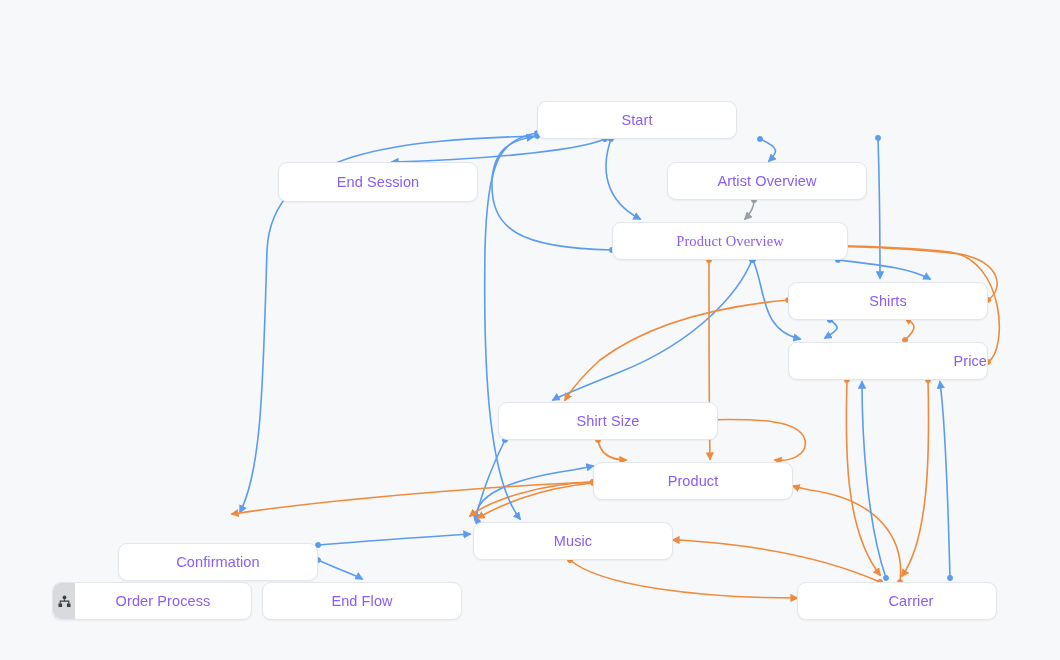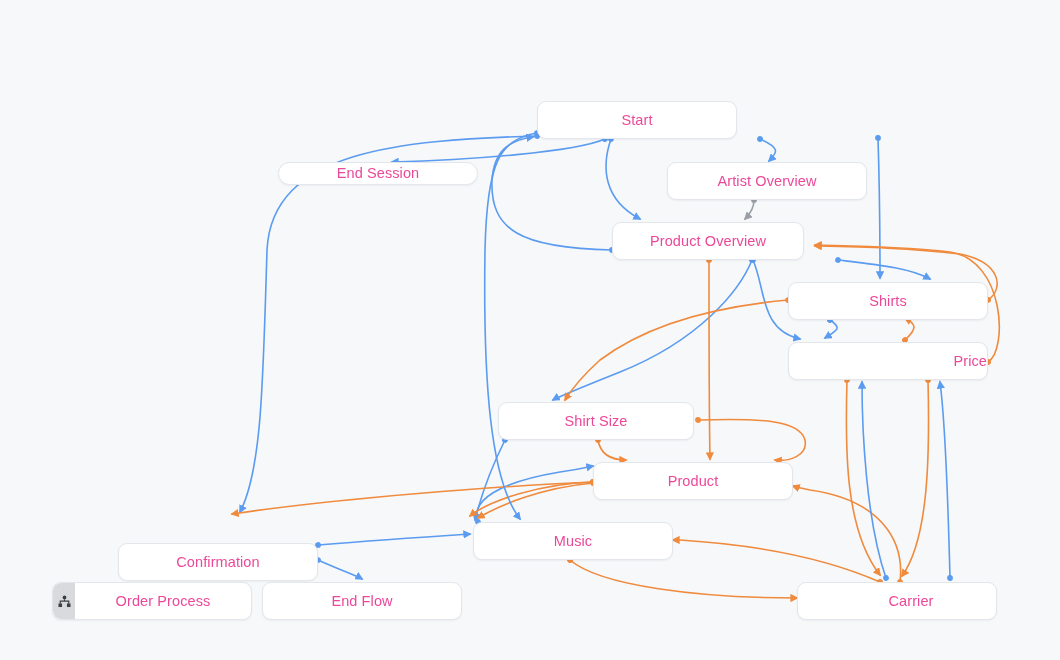--- a/index.html
+++ b/index.html
@@ -43,21 +43,21 @@
     border-radius: 9px;
     display: flex;
     align-items: center;
     justify-content: center;
     box-shadow: 0 1px 2px rgba(16,24,40,0.05);
     cursor: pointer;
     overflow: hidden;
   }
   .node-label {
     font-size: 14.5px;
-    color: #ec4899;
+    color: #8b5cf6;
     letter-spacing: 0.1px;
     line-height: 1;
     user-select: none;
   }
   .node.has-badge {
     padding-left: 22px;
   }
   .node-badge {
     position: absolute;
     left: 0;
@@ -133,36 +133,36 @@
         <path d="M 318 545 C 380 540, 440 536, 470 534" fill="none" stroke="#5b9bf0" stroke-width="1.6" stroke-linecap="round" marker-start="url(#dot-blue)" marker-end="url(#arrow-blue)"></path>
         <path d="M 570 560 C 600 586, 700 598, 797 598" fill="none" stroke="#f08a3c" stroke-width="1.6" stroke-linecap="round" marker-start="url(#dot-orange)" marker-end="url(#arrow-orange)"></path>
         <path d="M 612 250 C 520 248, 490 230, 492 180 C 494 150, 510 140, 533 137" fill="none" stroke="#5b9bf0" stroke-width="1.6" stroke-linecap="round" marker-start="url(#dot-blue)" marker-end="url(#arrow-blue)"></path>
       </g>
   </svg>
 
   <div id="node-layer">
       <div class="node" style="left: 537px; top: 101px; width: 200px; height: 38px;">
         <span class="node-label">Start</span>
       </div>
-      <div class="node" style="left: 278px; top: 162px; width: 200px; height: 23px; border-radius: 12px;">
+      <div class="node" style="left: 278px; top: 162px; width: 200px; height: 40px;">
         <span class="node-label">End Session</span>
       </div>
       <div class="node" style="left: 667px; top: 162px; width: 200px; height: 38px;">
         <span class="node-label">Artist Overview</span>
       </div>
-      <div class="node" style="left: 612px; top: 222px; width: 192px; height: 38px;">
+      <div class="node" style="left: 612px; top: 222px; width: 236px; height: 38px; font-family: Liberation Serif, serif;">
         <span class="node-label">Product Overview</span>
       </div>
       <div class="node" style="left: 788px; top: 282px; width: 200px; height: 38px;">
         <span class="node-label">Shirts</span>
       </div>
       <div class="node" style="left: 788px; top: 342px; width: 200px; height: 38px; justify-content: flex-end;">
         <span class="node-label">Price</span>
       </div>
-      <div class="node" style="left: 498px; top: 402px; width: 196px; height: 38px; text-align: right;">
+      <div class="node" style="left: 498px; top: 402px; width: 220px; height: 38px; text-align: right;">
         <span class="node-label">Shirt Size</span>
       </div>
       <div class="node" style="left: 593px; top: 462px; width: 200px; height: 38px;">
         <span class="node-label">Product</span>
       </div>
       <div class="node" style="left: 473px; top: 522px; width: 200px; height: 38px;">
         <span class="node-label">Music</span>
       </div>
       <div class="node" style="left: 118px; top: 499px; width: 200px; height: 38px; margin-top: 44px;">
         <span class="node-label">Confirmation</span>

